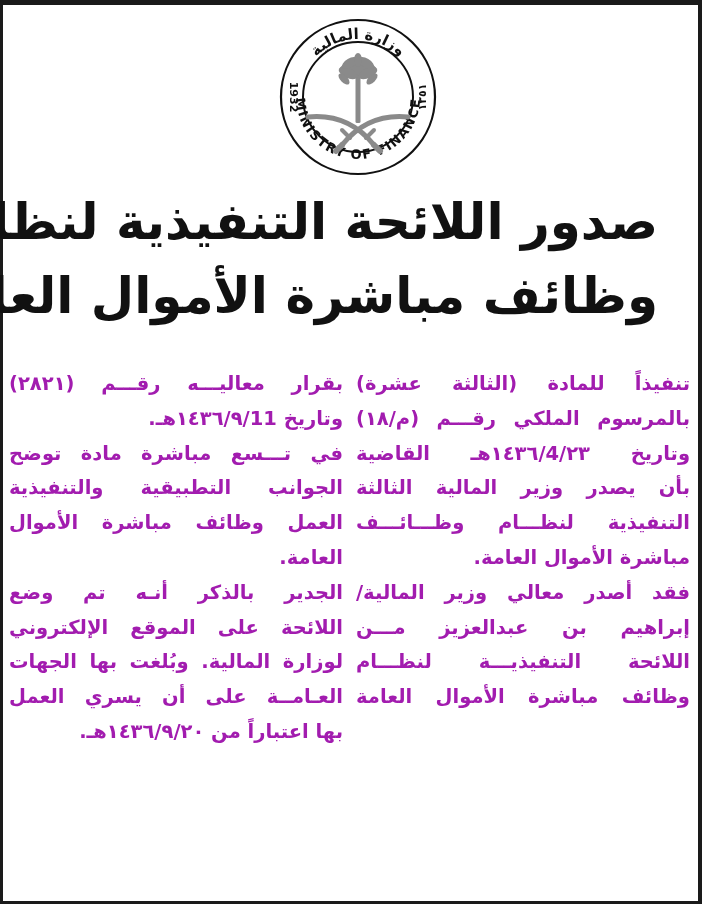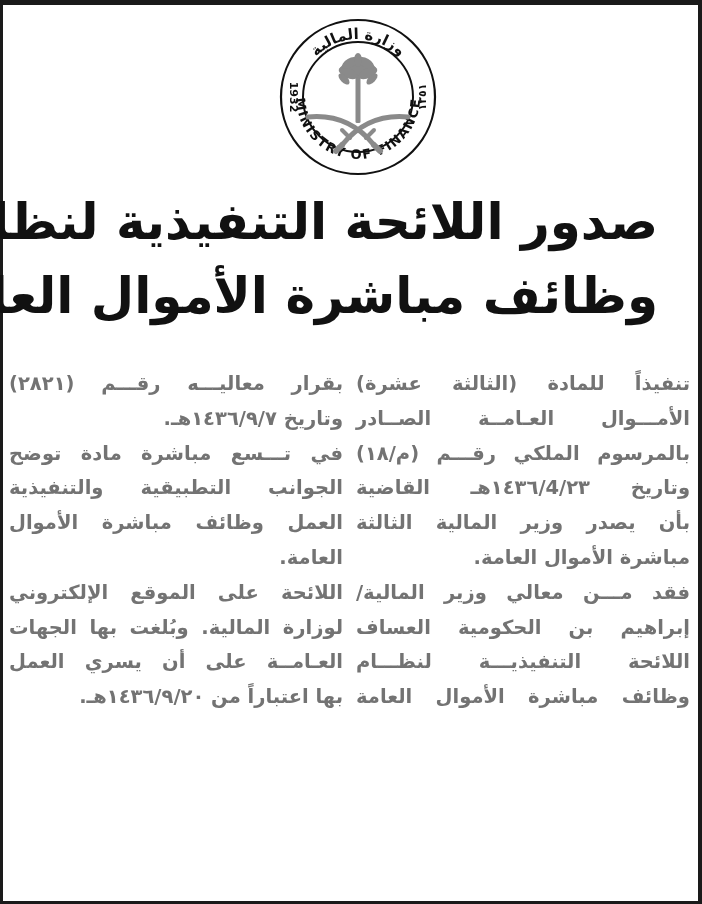--- a/index.html
+++ b/index.html
@@ -66,21 +66,21 @@
   .line {
     display: block;
     height: 34.8px;
     line-height: 34.8px;
     font-family: "DejaVu Sans", sans-serif;
     font-weight: bold;
     font-size: 19.5px;
     white-space: nowrap;
     text-align: justify;
     text-align-last: justify;
-    color: #737373;
+    color: #a21caf;
   }
   .line.last {
     text-align-last: right;
   }
 </style>
 </head>
 <body>
 
 <div class="page">
 
@@ -128,37 +128,38 @@
   </div>
 
   <h1 class="headline">
     <span>صدور اللائحة التنفيذية لنظام</span>
     <span>وظائف مباشرة الأموال العامة</span>
   </h1>
 
   <div class="columns">
     <div class="col">
       <span class="line">تنفيذاً للمادة (الثالثة عشرة)</span>
-      <span class="line">الأمـــوال العـامــة الصــادر</span>
       <span class="line">بالمرسوم الملكي رقـــم (م/١٨)</span>
       <span class="line">وتاريخ ١٤٣٦/4/٢٣هـ القاضية</span>
       <span class="line">بأن يصدر وزير المالية الثالثة</span>
+      <span class="line">التنفيذية لنظـــام وظـــائـــف</span>
       <span class="line last">مباشرة الأموال العامة.</span>
-      <span class="line">فقد مـــن معالي وزير المالية/</span>
-      <span class="line">إبراهيم بن الحكومية العساف</span>
+      <span class="line">فقد أصدر معالي وزير المالية/</span>
+      <span class="line">إبراهيم بن عبدالعزيز مـــن</span>
       <span class="line">اللائحة التنفيذيـــة لنظـــام</span>
       <span class="line">وظائف مباشرة الأموال العامة</span>
     </div>
     <div class="col">
       <span class="line">بقرار معاليـــه رقـــم (٢٨٢١)</span>
-      <span class="line last">وتاريخ ١٤٣٦/٩/٧هـ.</span>
+      <span class="line last">وتاريخ ١٤٣٦/٩/11هـ.</span>
       <span class="line">في تـــسع مباشرة مادة توضح</span>
       <span class="line">الجوانب التطبيقية والتنفيذية</span>
       <span class="line">العمل وظائف مباشرة الأموال</span>
       <span class="line last">العامة.</span>
+      <span class="line">الجدير بالذكر أنـه تم وضع</span>
       <span class="line">اللائحة على الموقع الإلكتروني</span>
       <span class="line">لوزارة المالية. وبُلغت بها الجهات</span>
       <span class="line">العـامــة على أن يسري العمل</span>
       <span class="line last">بها اعتباراً من ١٤٣٦/٩/٢٠هـ.</span>
     </div>
   </div>
 
 </div>
 
 </body></html>

